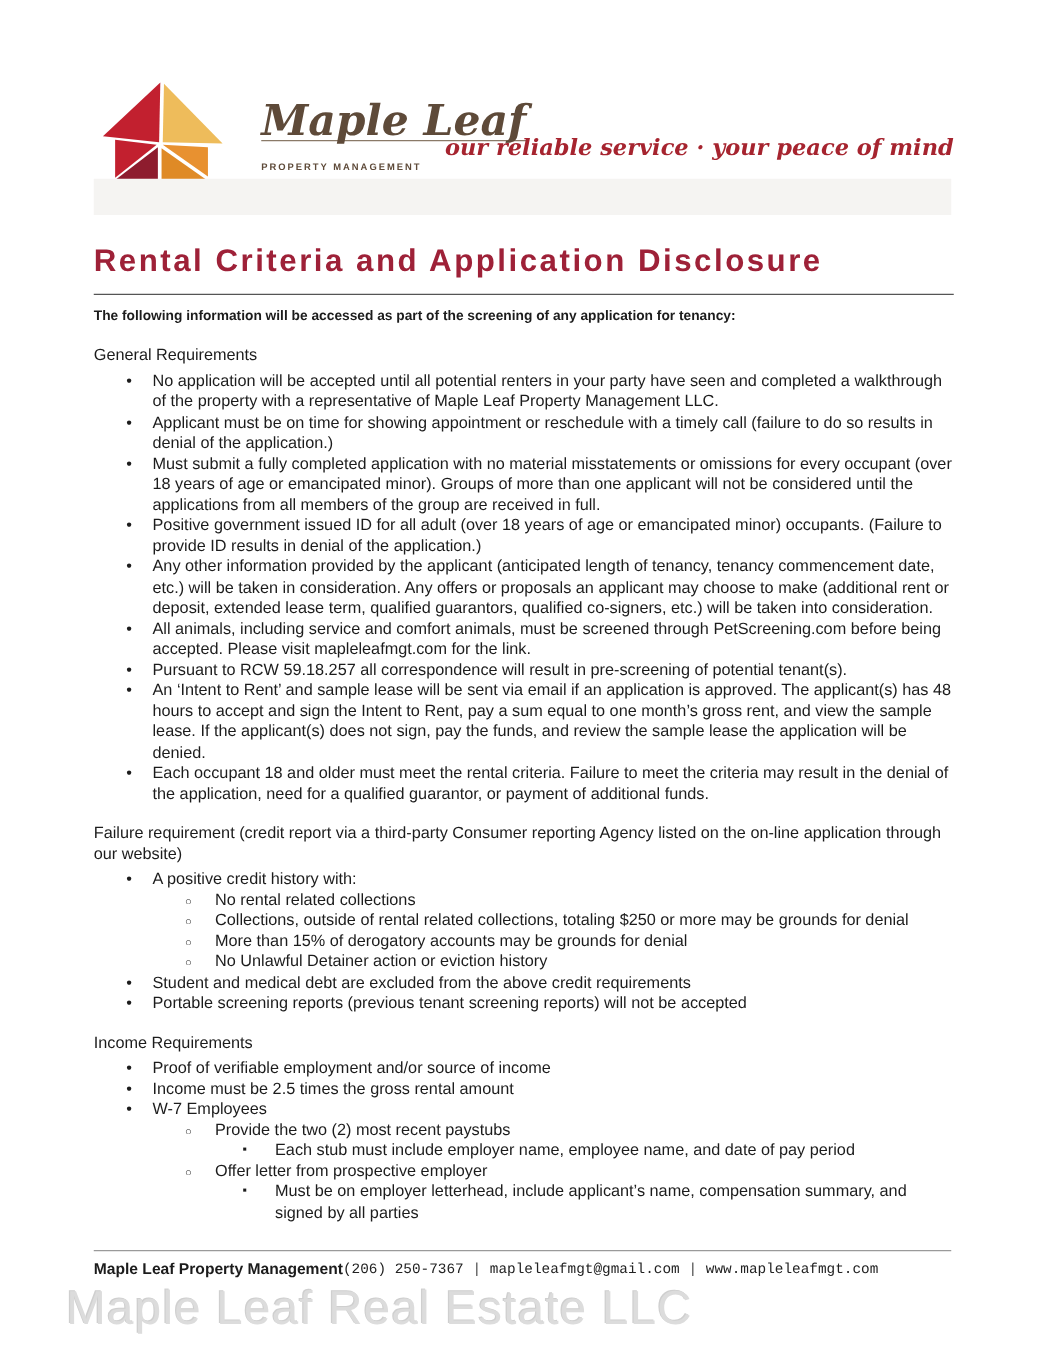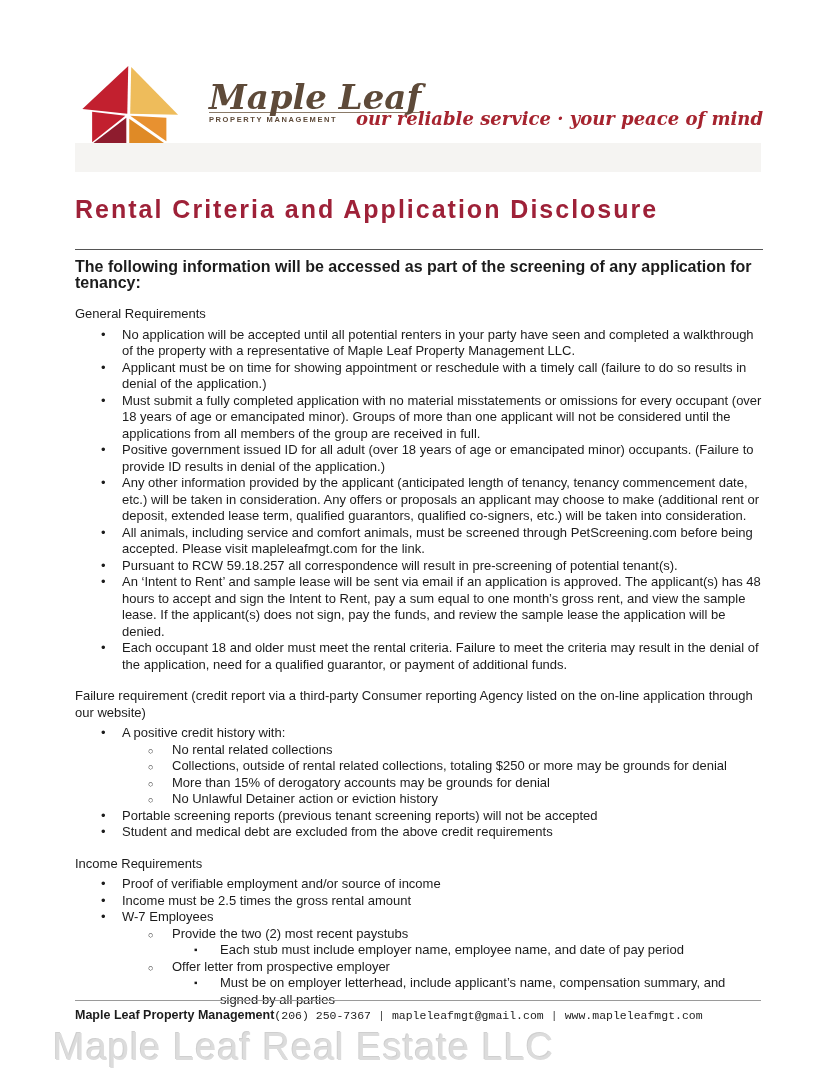--- a/index.html
+++ b/index.html
@@ -6,31 +6,31 @@
   .page{position:relative;width:835px;height:1080px;background:#ffffff;overflow:hidden;
         font-family:"Liberation Sans",sans-serif;color:#1c1c1c;}
 
   
   .logo-wrap{position:absolute;left:75px;top:64px;display:flex;align-items:flex-start;}
   .logo-svg{width:128px;height:84px;display:block;}
   .brand-text{margin-left:6px;margin-top:20px;}
   .brand-name{font-family:"DejaVu Serif",serif;font-style:italic;font-weight:bold;
               font-size:34px;color:#5e4a39;line-height:26px;}
   .brand-sub{font-size:7.5px;letter-spacing:1.6px;color:#5e4a39;font-weight:bold;margin-top:2px;
-             border-top:1px solid #8a7a68;padding-top:2px;}
+             border-top:1px solid #8a7a68;padding-top:16px;}
   .tagline{position:absolute;right:72px;top:108px;font-family:"DejaVu Serif",serif;
            font-style:italic;font-weight:bold;font-size:18px;color:#a6242f;}
   .header-band{position:absolute;left:75px;top:143px;width:686px;height:29px;background:#f5f4f2;}
 
   
   .content{position:absolute;left:75px;top:194px;width:688px;}
-  .doc-title{margin:0 0 25px 0;font-size:25px;line-height:30px;font-weight:bold;
+  .doc-title{margin:0 0 11px 0;font-size:25px;line-height:30px;font-weight:bold;
              letter-spacing:2px;color:#9e2138;}
   .title-rule{border:none;border-top:1px solid #555;margin:0 0 9px 0;}
-  .intro{font-weight:bold;font-size:16px;line-height:16px;margin:0 0 12px 0;}
+  .intro{font-weight:bold;font-size:11px;line-height:16px;margin:0 0 12px 0;}
   .sec{margin-top:15px;}
   .sec-h{font-size:13px;line-height:16.5px;margin:0 0 4px 0;}
   .sec-h .b{font-weight:normal;}
   ul.doc-list{list-style:none;margin:0;padding:0;font-size:13px;line-height:16.5px;}
   li{position:relative;margin:0;}
   li.l1{padding-left:47px;}
   li.l1::before{content:"\2022";position:absolute;left:26px;top:0;font-size:13px;}
   li.l2{padding-left:97px;}
   li.l2::before{content:"\25CB";position:absolute;left:73px;top:1px;font-size:9px;}
   li.l3{padding-left:145px;}
@@ -92,22 +92,22 @@
     </div>
 
     <div class="sec">
       <p class="sec-h"><span class="b">Failure requirement</span><span> (credit report via a third-party Consumer reporting Agency listed on the on-line application through our website)</span></p>
       <ul class="doc-list">
         <li class="l1">A positive credit history with:</li>
         <li class="l2">No rental related collections</li>
         <li class="l2">Collections, outside of rental related collections, totaling $250 or more may be grounds for denial</li>
         <li class="l2">More than 15% of derogatory accounts may be grounds for denial</li>
         <li class="l2">No Unlawful Detainer action or eviction history</li>
+        <li class="l1">Student and medical debt are excluded from the above credit requirements</li>
         <li class="l1">Portable screening reports (previous tenant screening reports) will not be accepted</li>
-        <li class="l1">Student and medical debt are excluded from the above credit requirements</li>
       </ul>
     </div>
 
     <div class="sec">
       <p class="sec-h"><span class="b">Income Requirements</span><span></span></p>
       <ul class="doc-list">
         <li class="l1">Proof of verifiable employment and/or source of income</li>
         <li class="l1">Income must be 2.5 times the gross rental amount</li>
         <li class="l1">W-7 Employees</li>
         <li class="l2">Provide the two (2) most recent paystubs</li>

